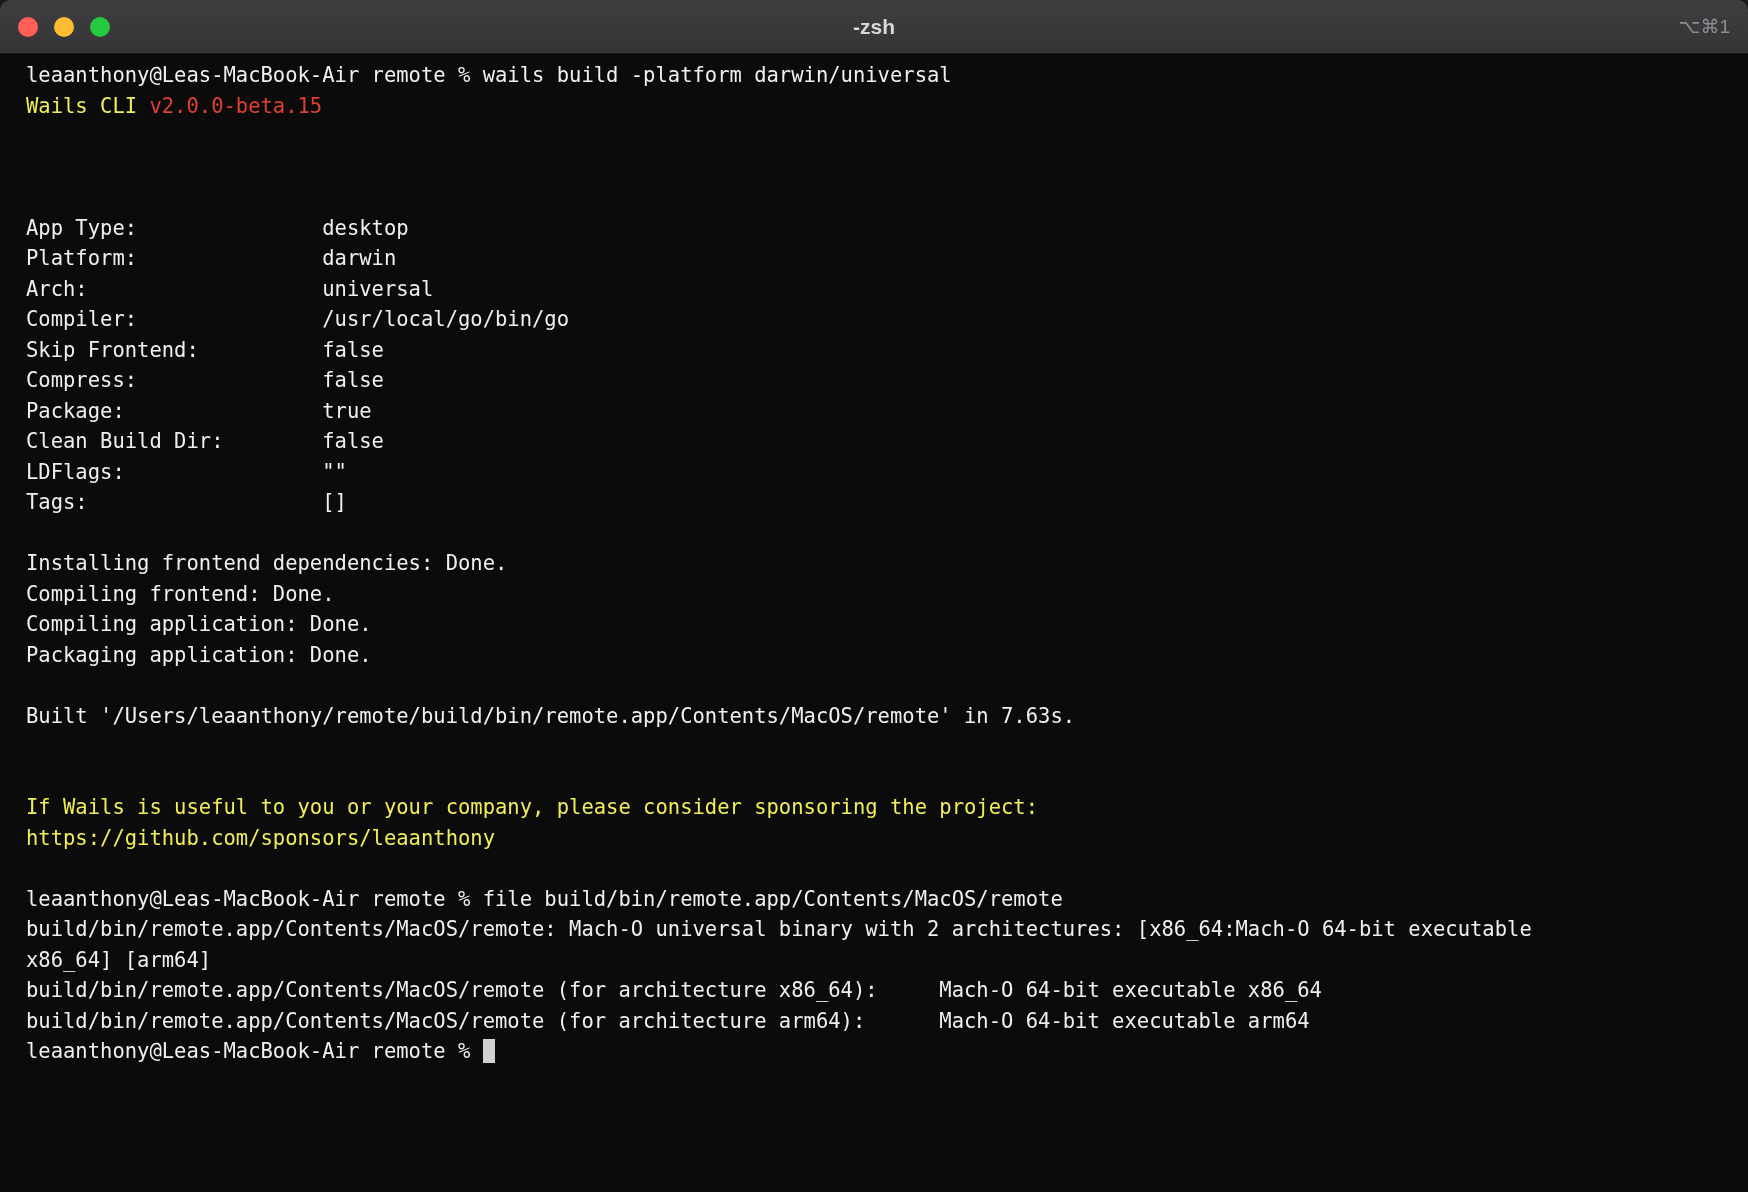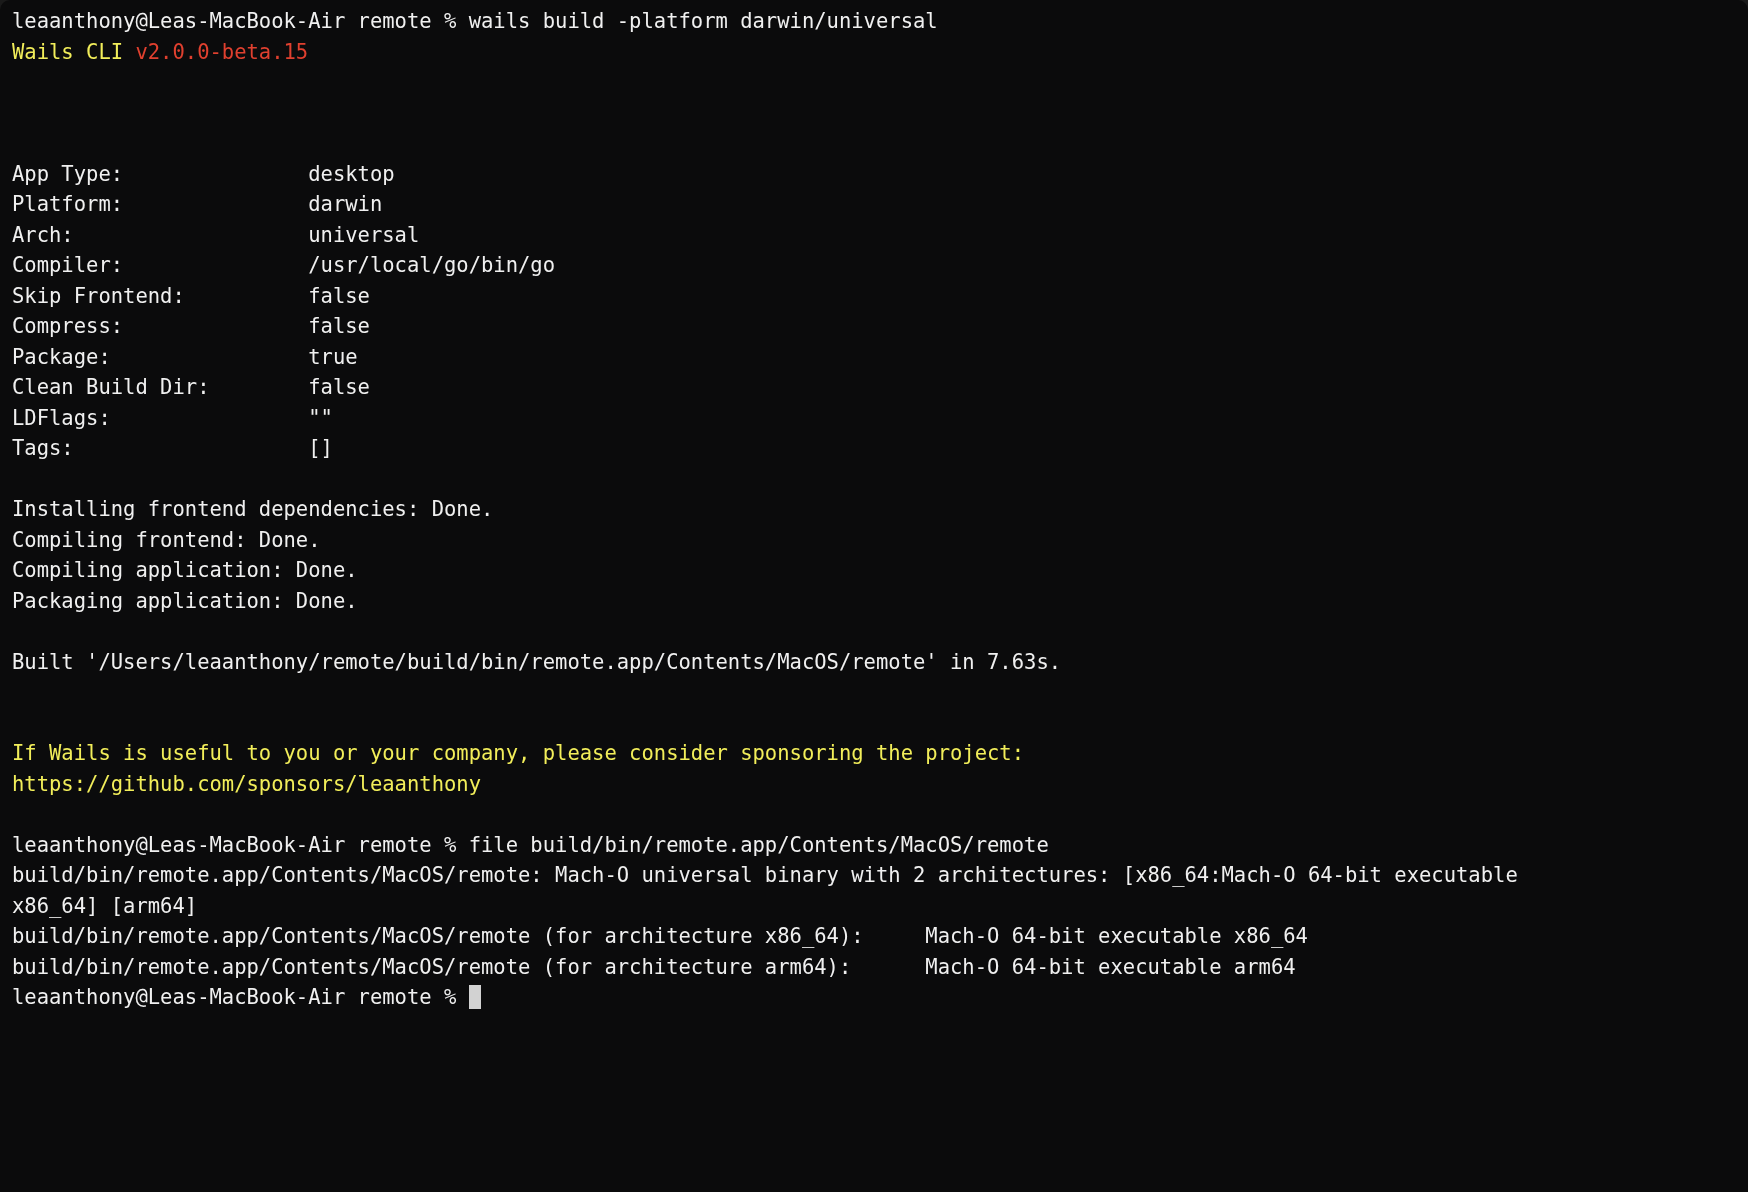--- a/index.html
+++ b/index.html
@@ -31,28 +31,37 @@
     z-index: 1;
   }
   .titlebar-shortcut {
     position: absolute; right: 18px;
     font-family: "Liberation Sans", sans-serif;
     font-size: 19px; color: #8e8e92;
     z-index: 2;
   }
   .screen {
     flex: 1 1 auto;
-    padding: 6px 12px;
+    padding: 6px 26px;
     font-size: 20.5px;
     line-height: 30.5px;
     white-space: pre;
     overflow: hidden;
     color: #f0f0f0;
   }
   .line { min-height: 30.5px; }
   .cursor { background: #d2d2d2; color: transparent; }
 </style>
 </head>
 <body>
 
 <div class="window">
+  <div class="titlebar">
+    <div class="traffic">
+      <span class="light red"></span>
+      <span class="light yellow"></span>
+      <span class="light green"></span>
+    </div>
+    <div class="titlebar-title">-zsh</div>
+    <div class="titlebar-shortcut">⌥⌘1</div>
+  </div>
   <div class="screen" id="screen"><div class="line"><span style="color: rgb(240, 240, 240);">leaanthony@Leas-MacBook-Air remote % wails build -platform darwin/universal</span></div><div class="line"><span style="color: rgb(242, 238, 90);">Wails CLI </span><span style="color: rgb(224, 64, 47);">v2.0.0-beta.15</span></div><div class="line"> </div><div class="line"> </div><div class="line"> </div><div class="line"><span style="color: rgb(240, 240, 240);">App Type:               desktop</span></div><div class="line"><span style="color: rgb(240, 240, 240);">Platform:               darwin</span></div><div class="line"><span style="color: rgb(240, 240, 240);">Arch:                   universal</span></div><div class="line"><span style="color: rgb(240, 240, 240);">Compiler:               /usr/local/go/bin/go</span></div><div class="line"><span style="color: rgb(240, 240, 240);">Skip Frontend:          false</span></div><div class="line"><span style="color: rgb(240, 240, 240);">Compress:               false</span></div><div class="line"><span style="color: rgb(240, 240, 240);">Package:                true</span></div><div class="line"><span style="color: rgb(240, 240, 240);">Clean Build Dir:        false</span></div><div class="line"><span style="color: rgb(240, 240, 240);">LDFlags:                ""</span></div><div class="line"><span style="color: rgb(240, 240, 240);">Tags:                   []</span></div><div class="line"> </div><div class="line"><span style="color: rgb(240, 240, 240);">Installing frontend dependencies: Done.</span></div><div class="line"><span style="color: rgb(240, 240, 240);">Compiling frontend: Done.</span></div><div class="line"><span style="color: rgb(240, 240, 240);">Compiling application: Done.</span></div><div class="line"><span style="color: rgb(240, 240, 240);">Packaging application: Done.</span></div><div class="line"> </div><div class="line"><span style="color: rgb(240, 240, 240);">Built '/Users/leaanthony/remote/build/bin/remote.app/Contents/MacOS/remote' in 7.63s.</span></div><div class="line"> </div><div class="line"> </div><div class="line"><span style="color: rgb(242, 238, 90);">If Wails is useful to you or your company, please consider sponsoring the project:</span></div><div class="line"><span style="color: rgb(242, 238, 90);">https://github.com/sponsors/leaanthony</span></div><div class="line"> </div><div class="line"><span style="color: rgb(240, 240, 240);">leaanthony@Leas-MacBook-Air remote % file build/bin/remote.app/Contents/MacOS/remote</span></div><div class="line"><span style="color: rgb(240, 240, 240);">build/bin/remote.app/Contents/MacOS/remote: Mach-O universal binary with 2 architectures: [x86_64:Mach-O 64-bit executable</span></div><div class="line"><span style="color: rgb(240, 240, 240);">x86_64] [arm64]</span></div><div class="line"><span style="color: rgb(240, 240, 240);">build/bin/remote.app/Contents/MacOS/remote (for architecture x86_64):     Mach-O 64-bit executable x86_64</span></div><div class="line"><span style="color: rgb(240, 240, 240);">build/bin/remote.app/Contents/MacOS/remote (for architecture arm64):      Mach-O 64-bit executable arm64</span></div><div class="line"><span style="color: rgb(240, 240, 240);">leaanthony@Leas-MacBook-Air remote % </span><span class="cursor"> </span></div></div>
 </div>
 
 </body></html>

